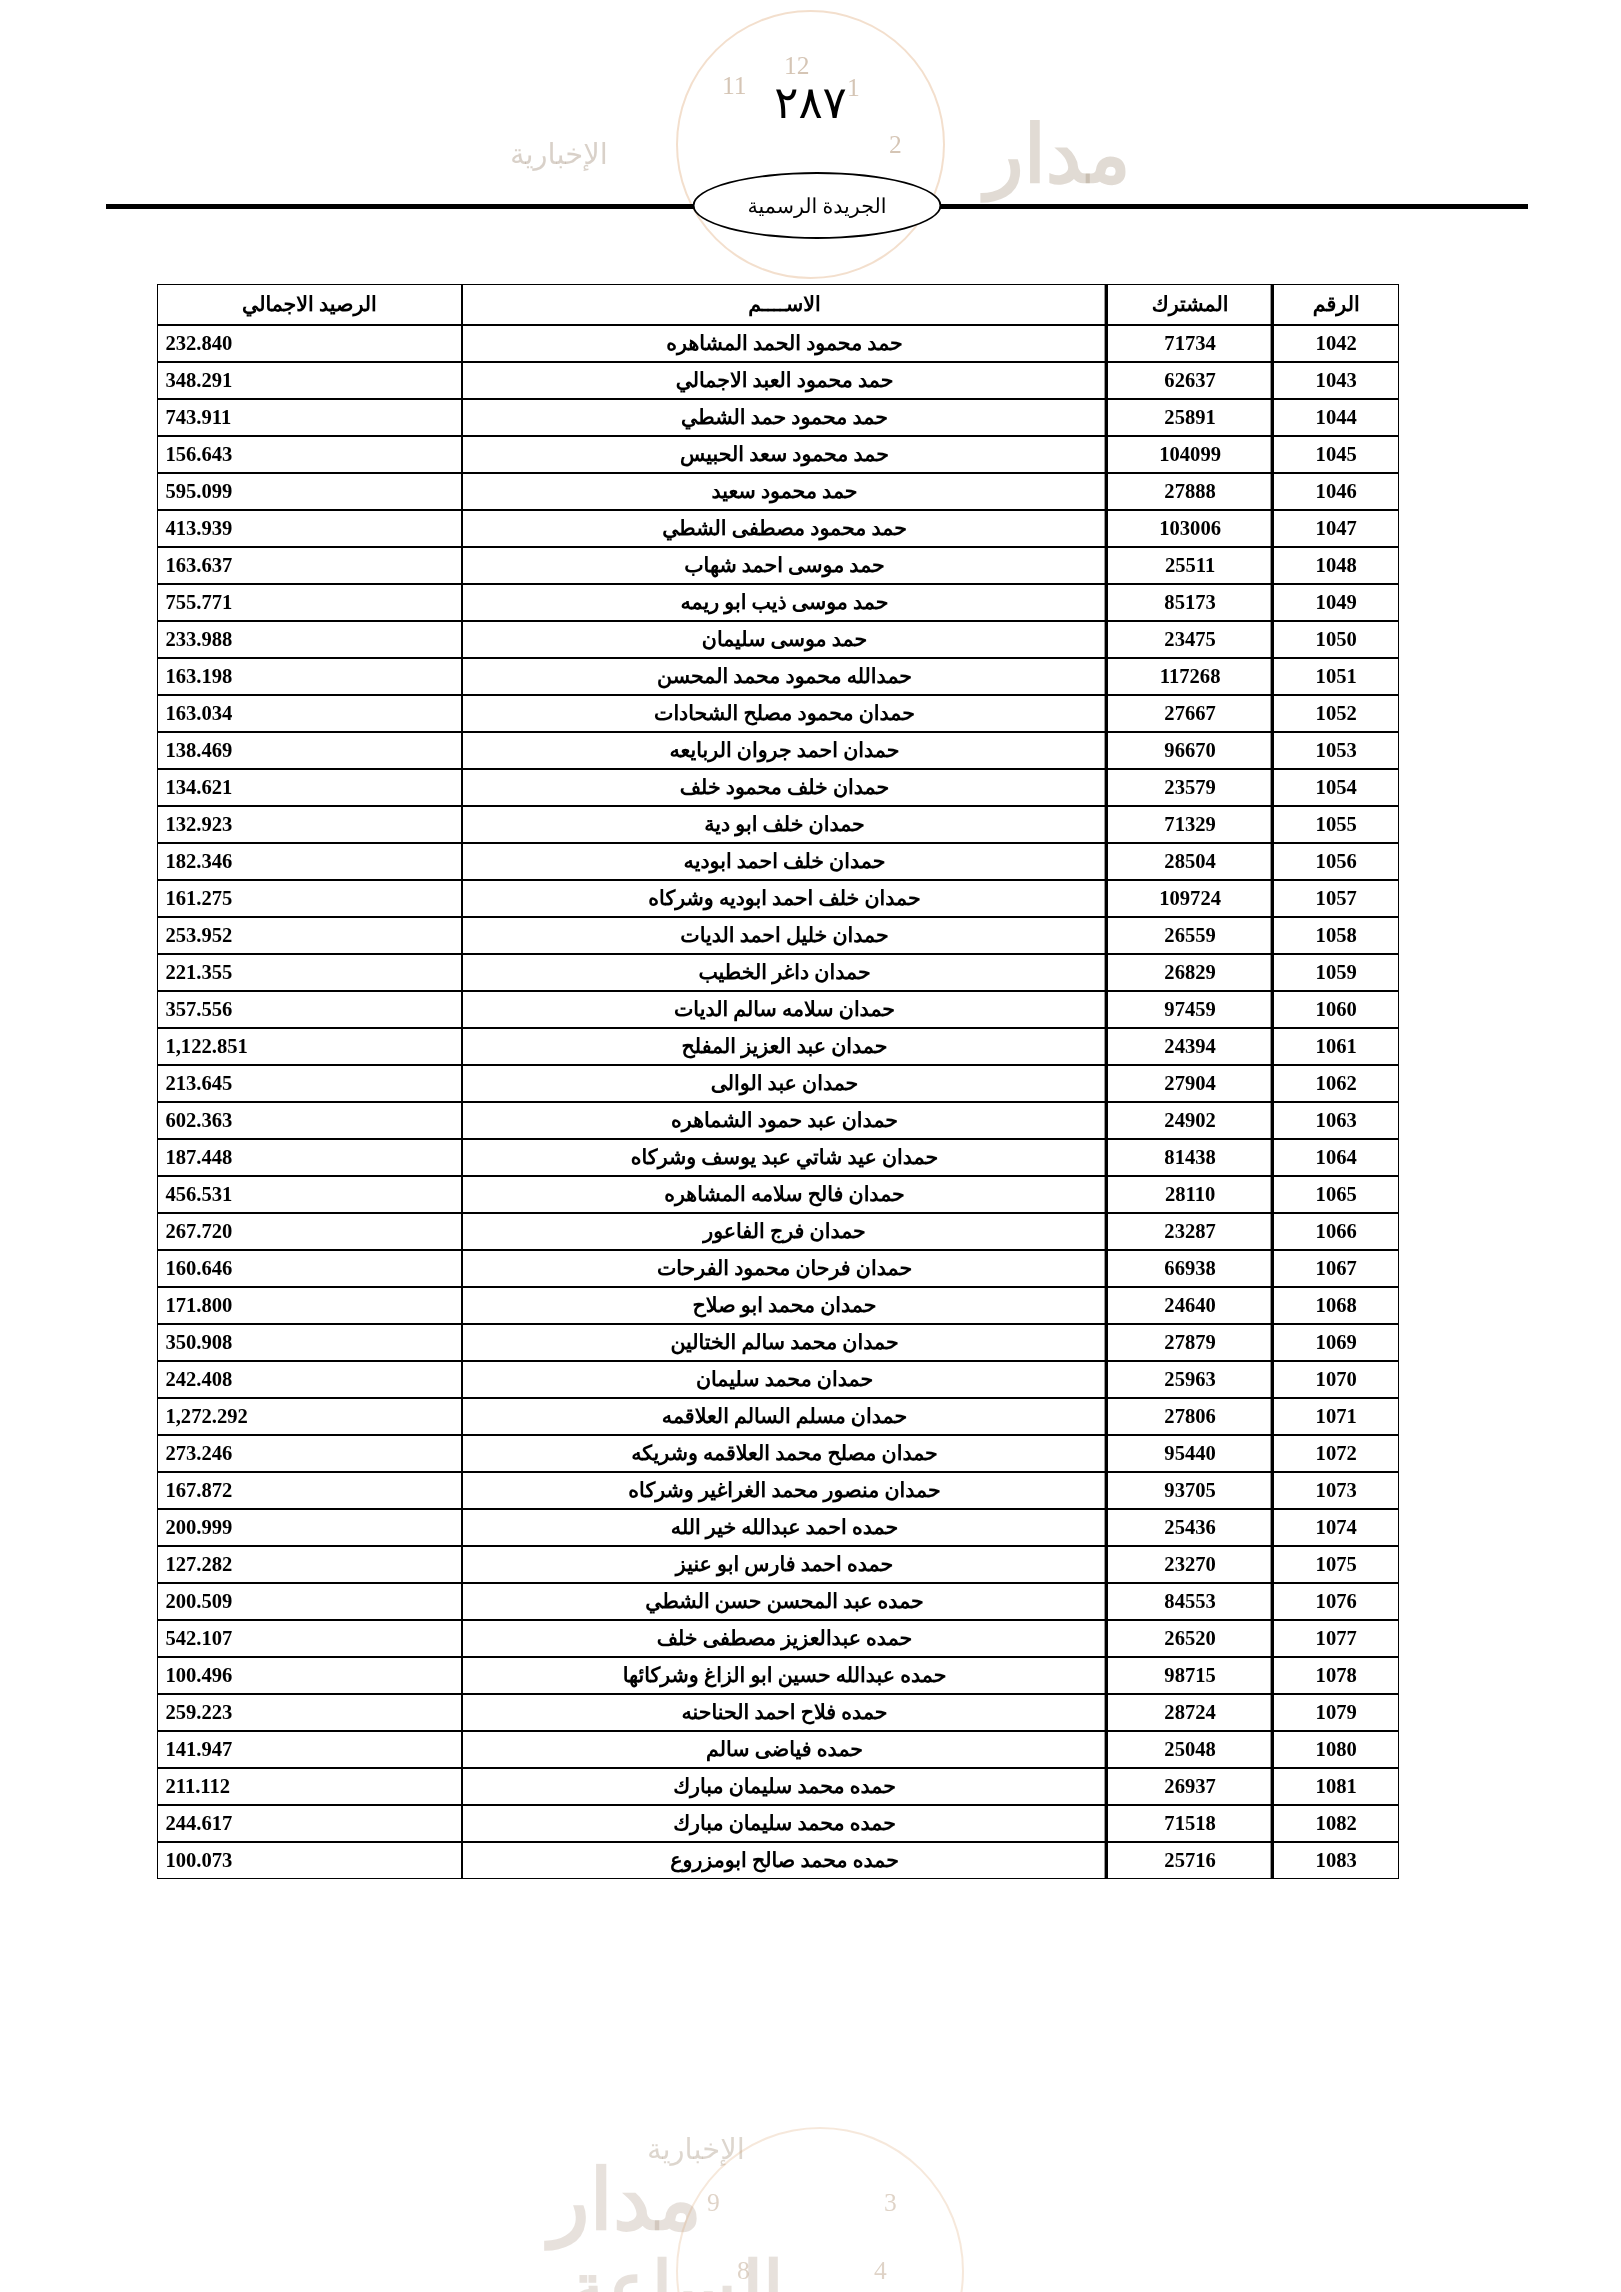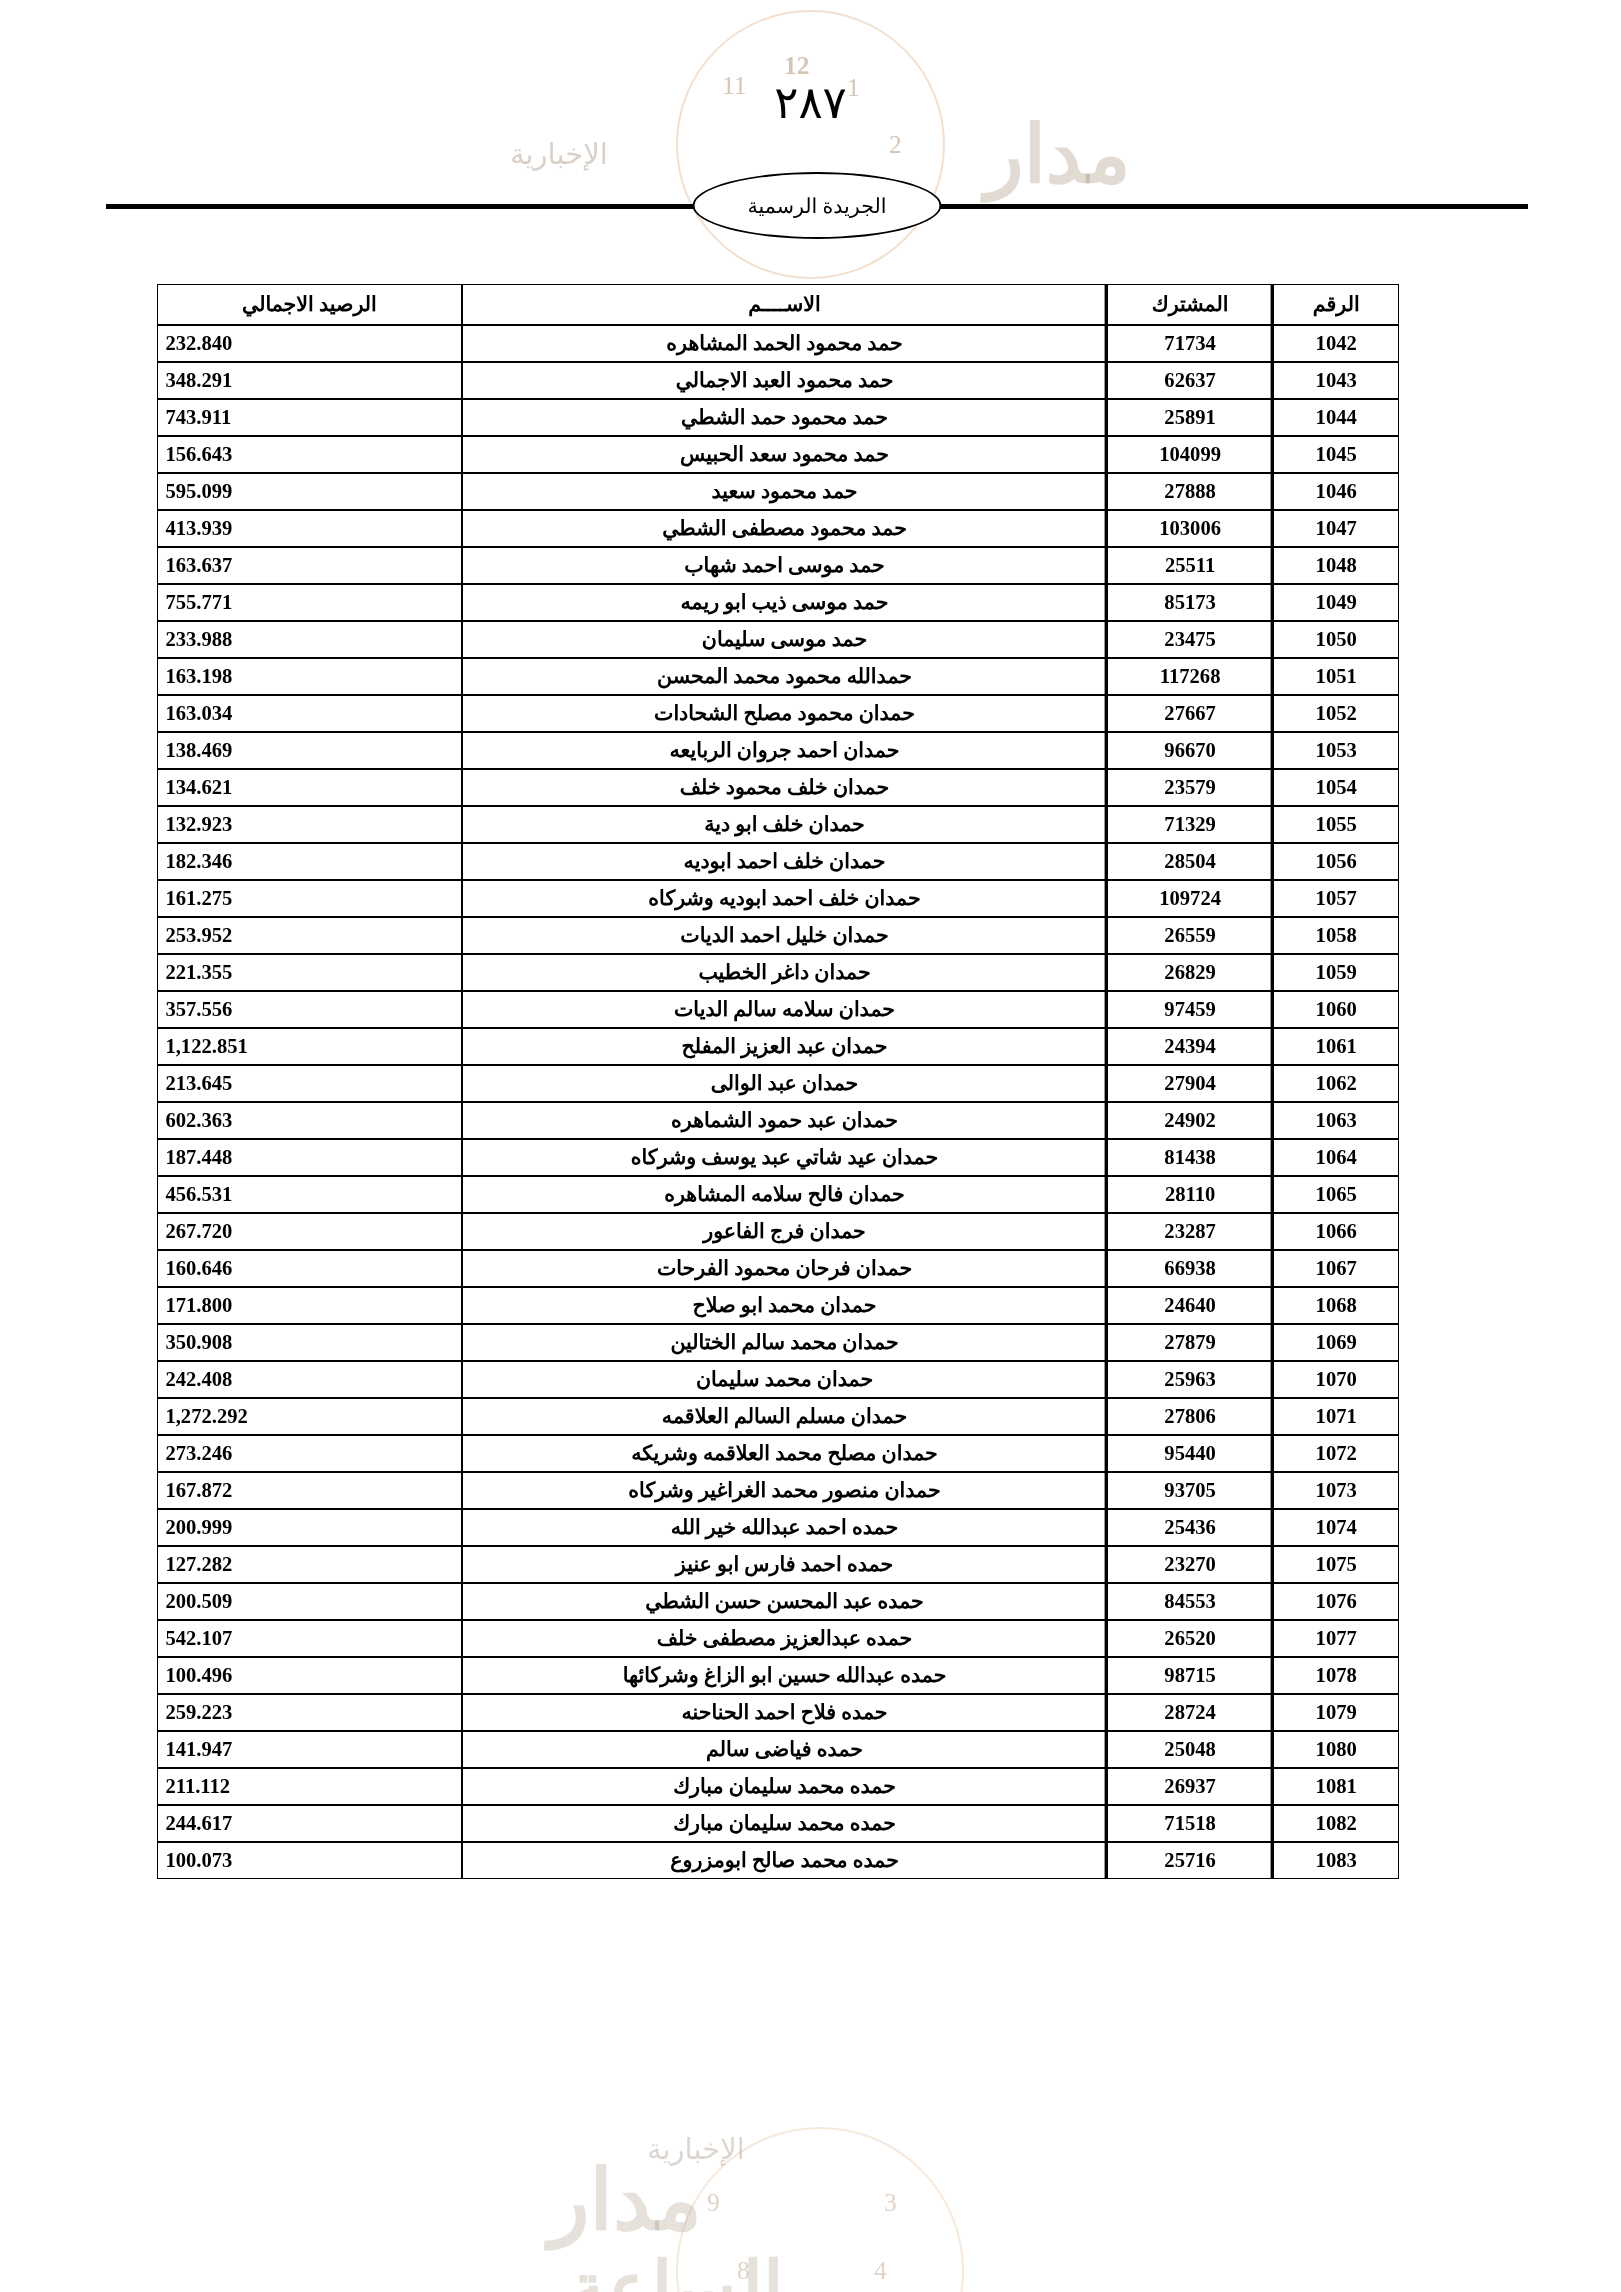--- a/index.html
+++ b/index.html
@@ -133,21 +133,21 @@
     box-shadow: inset -2.9px 0 0 -1.5px #000;
   }
 </style>
 </head>
 <body>
 
 <div class="page">
 
   <div class="wm wm-clock" style="left:676px; top:9.8px; width:265px; height:265px;">
     <span class="tick" style="left:44px; top:59px; font-size:25.5px;">11</span>
-    <span class="tick" style="left:106px; top:39px; font-size:25.5px;font-weight:bold;">12</span>
+    <span class="tick" style="left:106px; top:39px; font-size:25.5px;">12</span>
     <span class="tick" style="left:169px; top:61px; font-size:25.5px;">1</span>
     <span class="tick" style="left:211px; top:118px; font-size:25.5px;">2</span>
     <span class="tick" style="left:184px; top:176px; font-size:25.5px;">3</span>
   </div>
 
   <div class="wm wm-text" style="left:985px; top:108px; font-size:80px;">مدار</div>
   <div class="wm wm-text-small" style="left:510px; top:137px; font-size:29px;">الإخبارية</div>
 
   <div class="wm wm-text" style="left:863px; top:490px; font-size:84px; color:rgba(120,90,60,0.15);">مدار</div>
   <div class="wm wm-text-small" style="left:461px; top:549px; font-size:29px; color:rgba(120,90,60,0.18);">الإخبارية</div>

